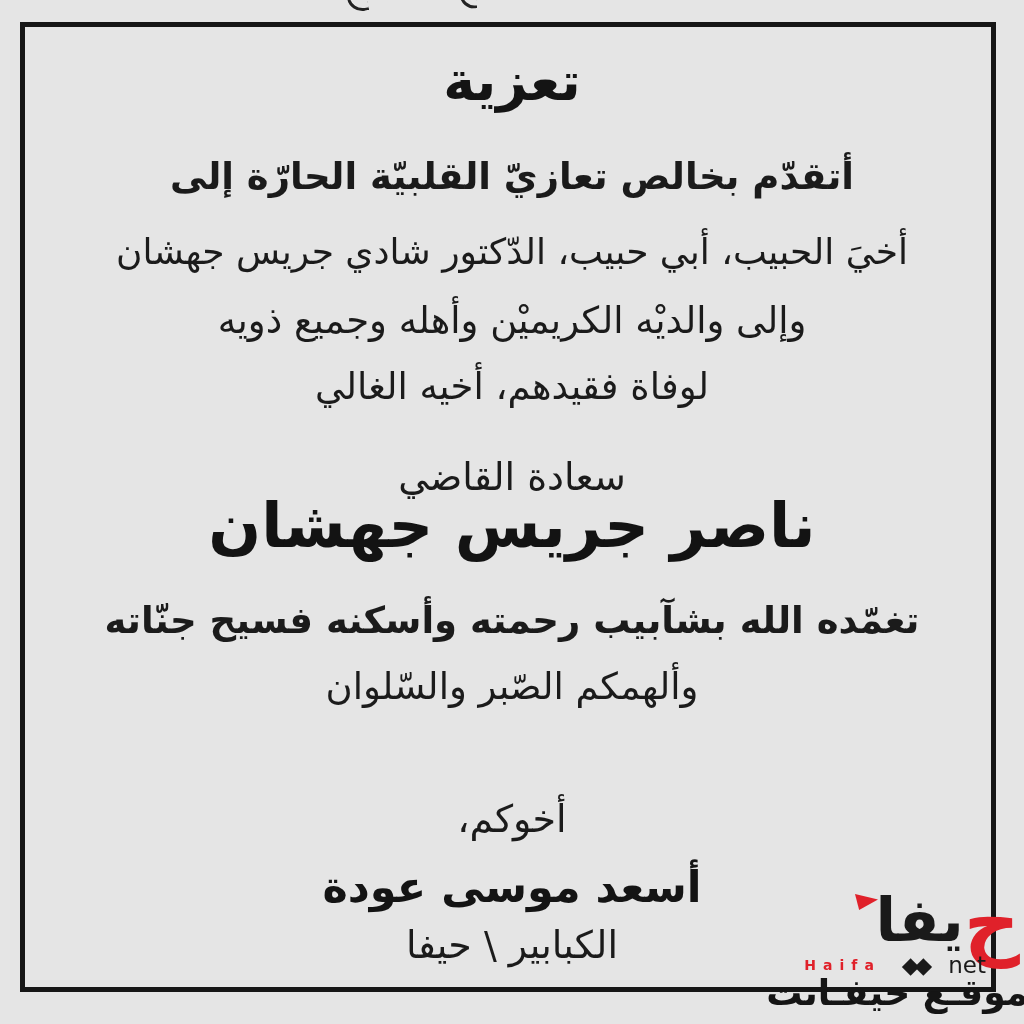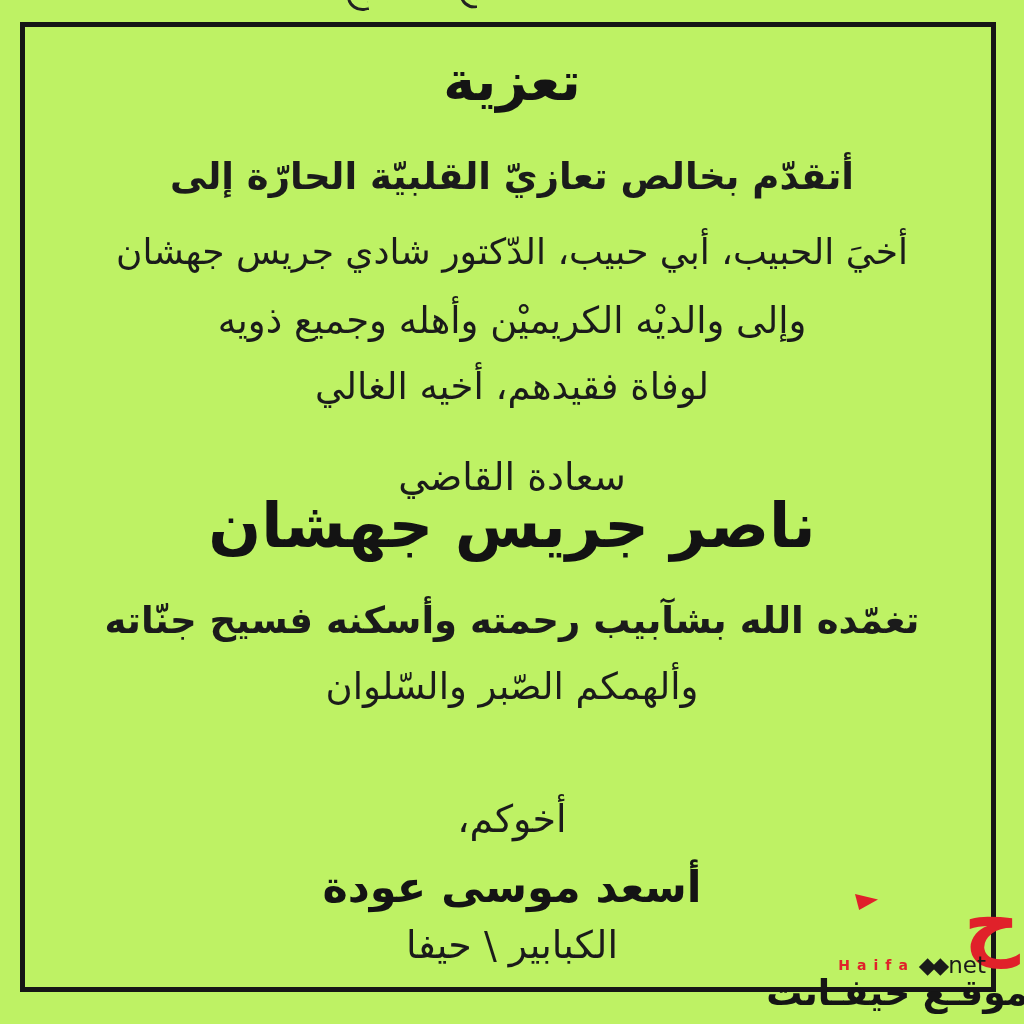--- a/index.html
+++ b/index.html
@@ -1,18 +1,18 @@
 <!DOCTYPE html>
 <html lang="ar"><head>
 <meta charset="utf-8">
 <style>
   * { margin:0; padding:0; box-sizing:border-box; }
   html,body { width:1024px; height:1024px; background:#ffffff; overflow:hidden;
               font-family:"DejaVu Sans", sans-serif; }
-  .page { position:relative; width:1024px; height:1024px; background:#bef264; }
+  .page { position:relative; width:1024px; height:1024px; background:#e5e5e5; }
 
   
   .frag { position:absolute; border:3px solid #222; border-top:none; border-right:none;
           border-bottom-left-radius:16px; }
   .frag1 { left:348px; top:-4px; width:20px; height:16px; transform:rotate(-10deg); }
   .frag2 { left:460px; top:-6px; width:17px; height:15px; transform:rotate(-4deg); }
 
   
   .frame { position:absolute; left:20px; top:22px; width:976px; height:970px;
            border:5px solid #161616; background:transparent; }
@@ -37,21 +37,21 @@
   
   .logo { position:absolute; right:0; top:886px; width:210px; height:140px; z-index:5; }
   .logo-flag { position:absolute; right:146px; top:8px; width:23px; height:16px;
                background:#e0212a; clip-path:polygon(0 0, 100% 35%, 18% 100%); }
   .logo-word { position:absolute; right:4px; top:0; direction:rtl; display:flex;
                align-items:flex-start; }
   .logo-haa  { font-size:78px; font-weight:bold; color:#e0212a; line-height:0.95; }
   .logo-yfa  { font-size:60px; font-weight:bold; color:#1a1a1a; line-height:1.15;
                letter-spacing:3px; margin-left:2px; }
   .logo-latin-row { position:absolute; right:38px; top:66px; display:flex;
-                    align-items:center; gap:4px; direction:ltr; }
+                    align-items:center; gap:21px; direction:ltr; }
   .logo-haifa { color:#e0212a; font-weight:bold; font-size:14px; letter-spacing:7px; }
   .logo-diamonds { color:#1a1a1a; font-size:23px; letter-spacing:-5px; line-height:1; }
   .logo-net { color:#1a1a1a; font-size:23px; font-weight:normal; }
   .logo-site { position:absolute; right:-4px; top:86px; font-size:36px; font-weight:600;
                direction:rtl; white-space:nowrap; color:#151515; letter-spacing:1px; }
 </style>
 </head>
 <body>
 
 <div class="page">
@@ -75,20 +75,21 @@
   <div class="line t-p1">وألهمكم الصّبر والسّلوان</div>
   <div class="line t-p3">أخوكم،</div>
 
   <div class="line t-sig">أسعد موسى عودة</div>
   <div class="line t-loc">الكبابير \ حيفا</div>
 
   <div class="logo">
     <span class="logo-flag"></span>
     <div class="logo-word">
       <span class="logo-haa">ح</span>
+      <span class="logo-yfa">يفا</span>
     </div>
     <div class="logo-latin-row">
       <span class="logo-haifa">Haifa</span>
       <span class="logo-diamonds">◆◆</span>
       <span class="logo-net">net</span>
     </div>
     <div class="logo-site">موقـع حيفـانت</div>
   </div>
 
 </div>

